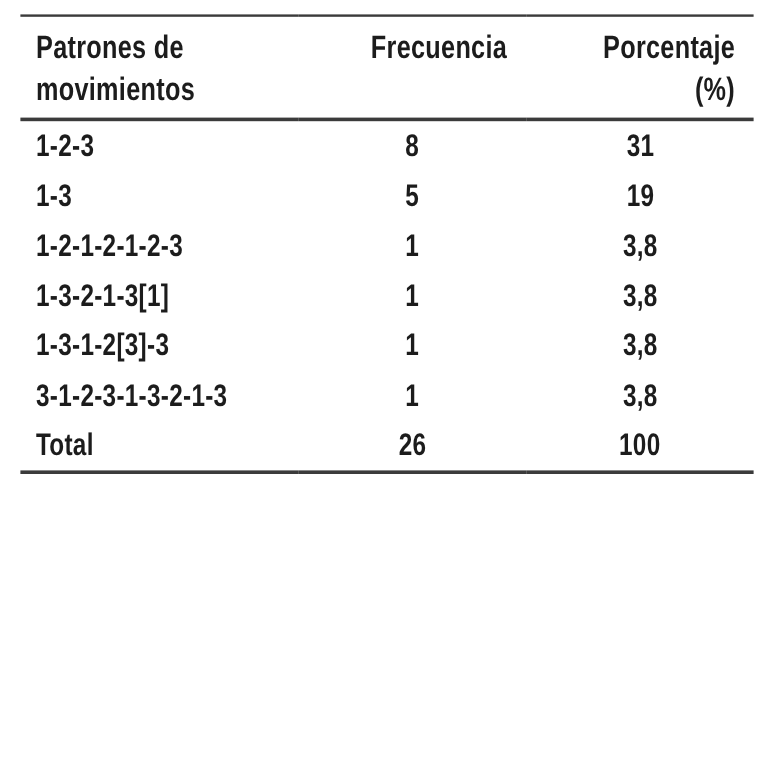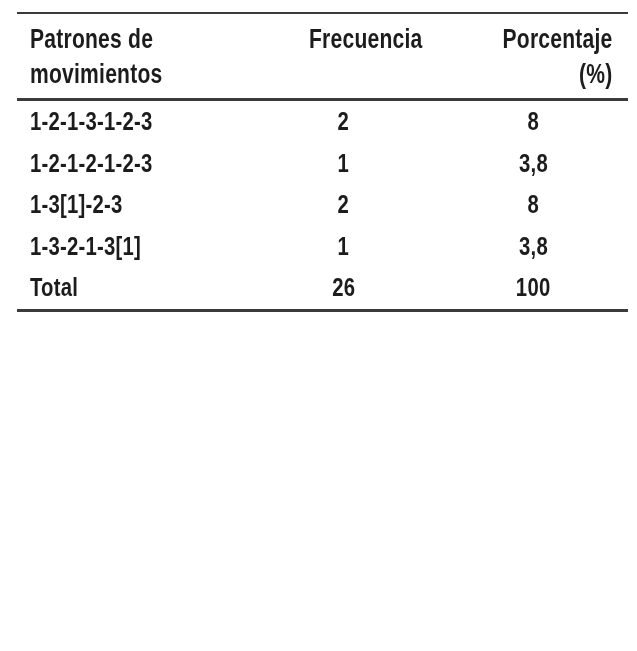--- a/index.html
+++ b/index.html
@@ -79,51 +79,61 @@
         </th>
         <th class="c2">
           <span class="cond">Frecuencia</span>
         </th>
         <th class="c3">
           <span class="cond"><span>Porcentaje</span><br><span>(%)</span></span>
         </th>
       </tr>
     </thead>
     <tbody>
-
+  <tr>
+    <td class="c1"><span class="cond left">1-2-3</span></td>
+    <td class="c2"><span class="cond">8</span></td>
+    <td class="c3"><span class="cond">31</span></td>
+  </tr>
 
   <tr>
-    <td class="c1"><span class="cond left">1-2-1-3-1-2-3</span></td>
-    <td class="c2"><span class="cond">2</span></td>
-    <td class="c3"><span class="cond">8</span></td>
+    <td class="c1"><span class="cond left">1-3</span></td>
+    <td class="c2"><span class="cond">5</span></td>
+    <td class="c3"><span class="cond">19</span></td>
   </tr>
+
 
   <tr>
     <td class="c1"><span class="cond left">1-2-1-2-1-2-3</span></td>
     <td class="c2"><span class="cond">1</span></td>
     <td class="c3"><span class="cond">3,8</span></td>
   </tr>
 
 
 
-  <tr>
-    <td class="c1"><span class="cond left">1-3[1]-2-3</span></td>
-    <td class="c2"><span class="cond">2</span></td>
-    <td class="c3"><span class="cond">8</span></td>
-  </tr>
 
   <tr>
     <td class="c1"><span class="cond left">1-3-2-1-3[1]</span></td>
     <td class="c2"><span class="cond">1</span></td>
     <td class="c3"><span class="cond">3,8</span></td>
   </tr>
 
+  <tr>
+    <td class="c1"><span class="cond left">1-3-1-2[3]-3</span></td>
+    <td class="c2"><span class="cond">1</span></td>
+    <td class="c3"><span class="cond">3,8</span></td>
+  </tr>
 
 
 
+  <tr>
+    <td class="c1"><span class="cond left">3-1-2-3-1-3-2-1-3</span></td>
+    <td class="c2"><span class="cond">1</span></td>
+    <td class="c3"><span class="cond">3,8</span></td>
+  </tr>
 </tbody>
     <tfoot>
       <tr>
         <td class="c1"><span class="cond left">Total</span></td>
         <td class="c2"><span class="cond">26</span></td>
         <td class="c3"><span class="cond">100</span></td>
       </tr>
     </tfoot>
   </table>
 </div>

